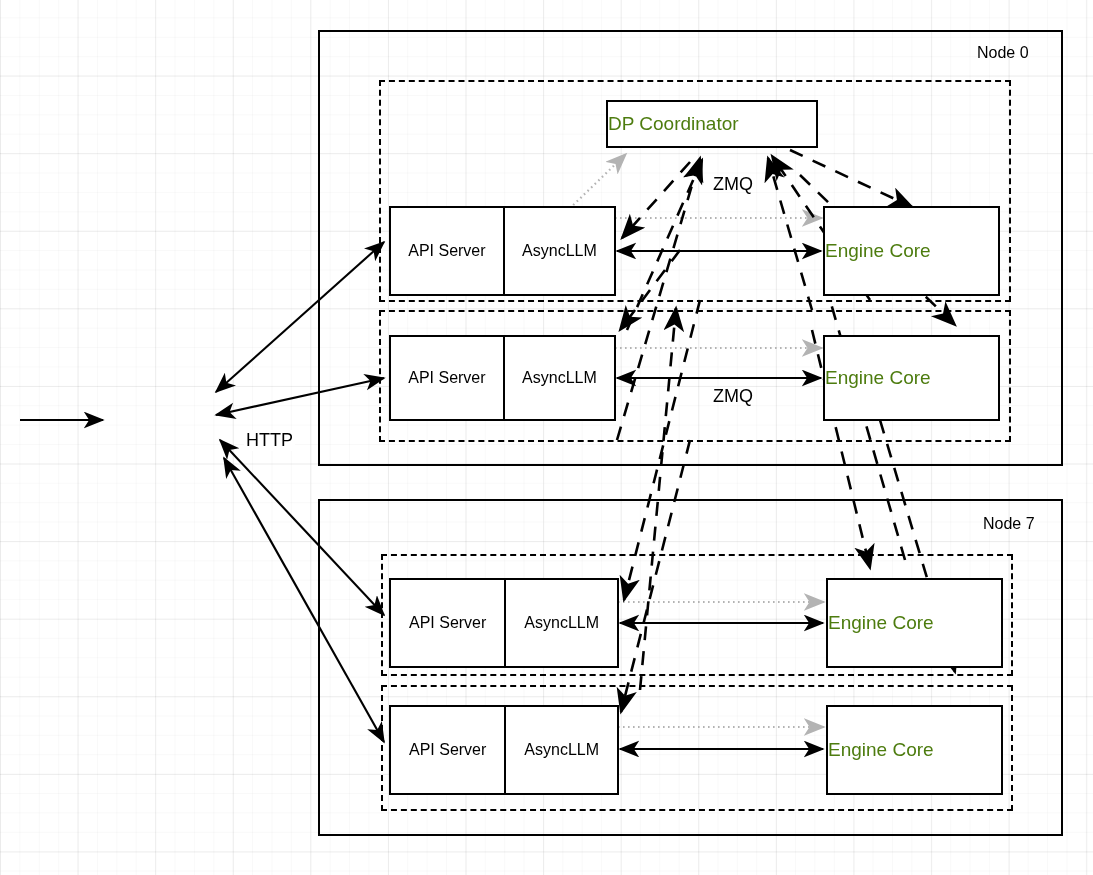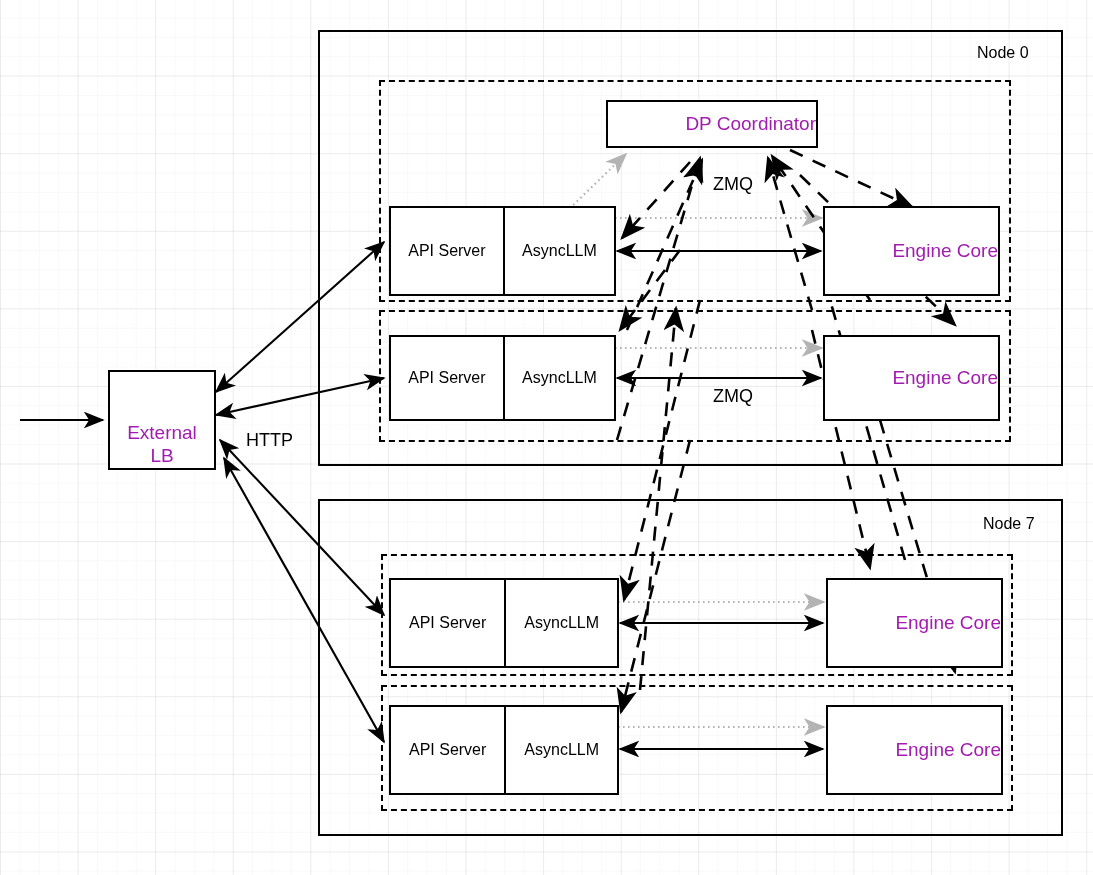--- a/index.html
+++ b/index.html
@@ -40,23 +40,23 @@
     color:#000;
     white-space:nowrap;
   }
   .boxshape{
     position:absolute;
     border:2.2px solid #000;
     background:#ffffff;
     box-sizing:border-box;
     display:flex;
     align-items:center;
-    justify-content:flex-end;
+    justify-content:flex-start;
     font-size:19px;
-    color:#a21caf;
+    color:#4d7c0f;
     text-align:center;
     line-height:1.25;
   }
   .split{
     position:absolute;
     border:2.2px solid #000;
     background:#ffffff;
     box-sizing:border-box;
     display:flex;
   }
@@ -174,24 +174,20 @@
       <line x1="812" y1="330" x2="870" y2="568" marker-end="url(#ahs)"></line>
 
       <line x1="880" y1="420" x2="955" y2="672" marker-end="url(#ahs)"></line>
 
       <line x1="640" y1="690" x2="676" y2="308" marker-end="url(#ahs)"></line>
 
       <line x1="905" y1="560" x2="830" y2="300"></line>
     </g>
   </svg>
 
-  <div class="boxshape" style="left:108px;top:370px;width:108px;height:100px;flex-direction:column;">
-    <span>External</span>
-    <span>LB</span>
-  </div>
 
   <div class="edge-label" style="left:244px;top:430px;">HTTP</div>
 
   <div class="node-frame" style="left:318px;top:30px;width:745px;height:436px;"></div>
   <div class="node-label" style="left:977px;top:44px;">Node 0</div>
 
   <div class="dash-frame" style="left:379px;top:80px;width:632px;height:222px;"></div>
 
   <div class="boxshape" style="left:606px;top:100px;width:212px;height:48px;">
     <span>DP Coordinator</span>

